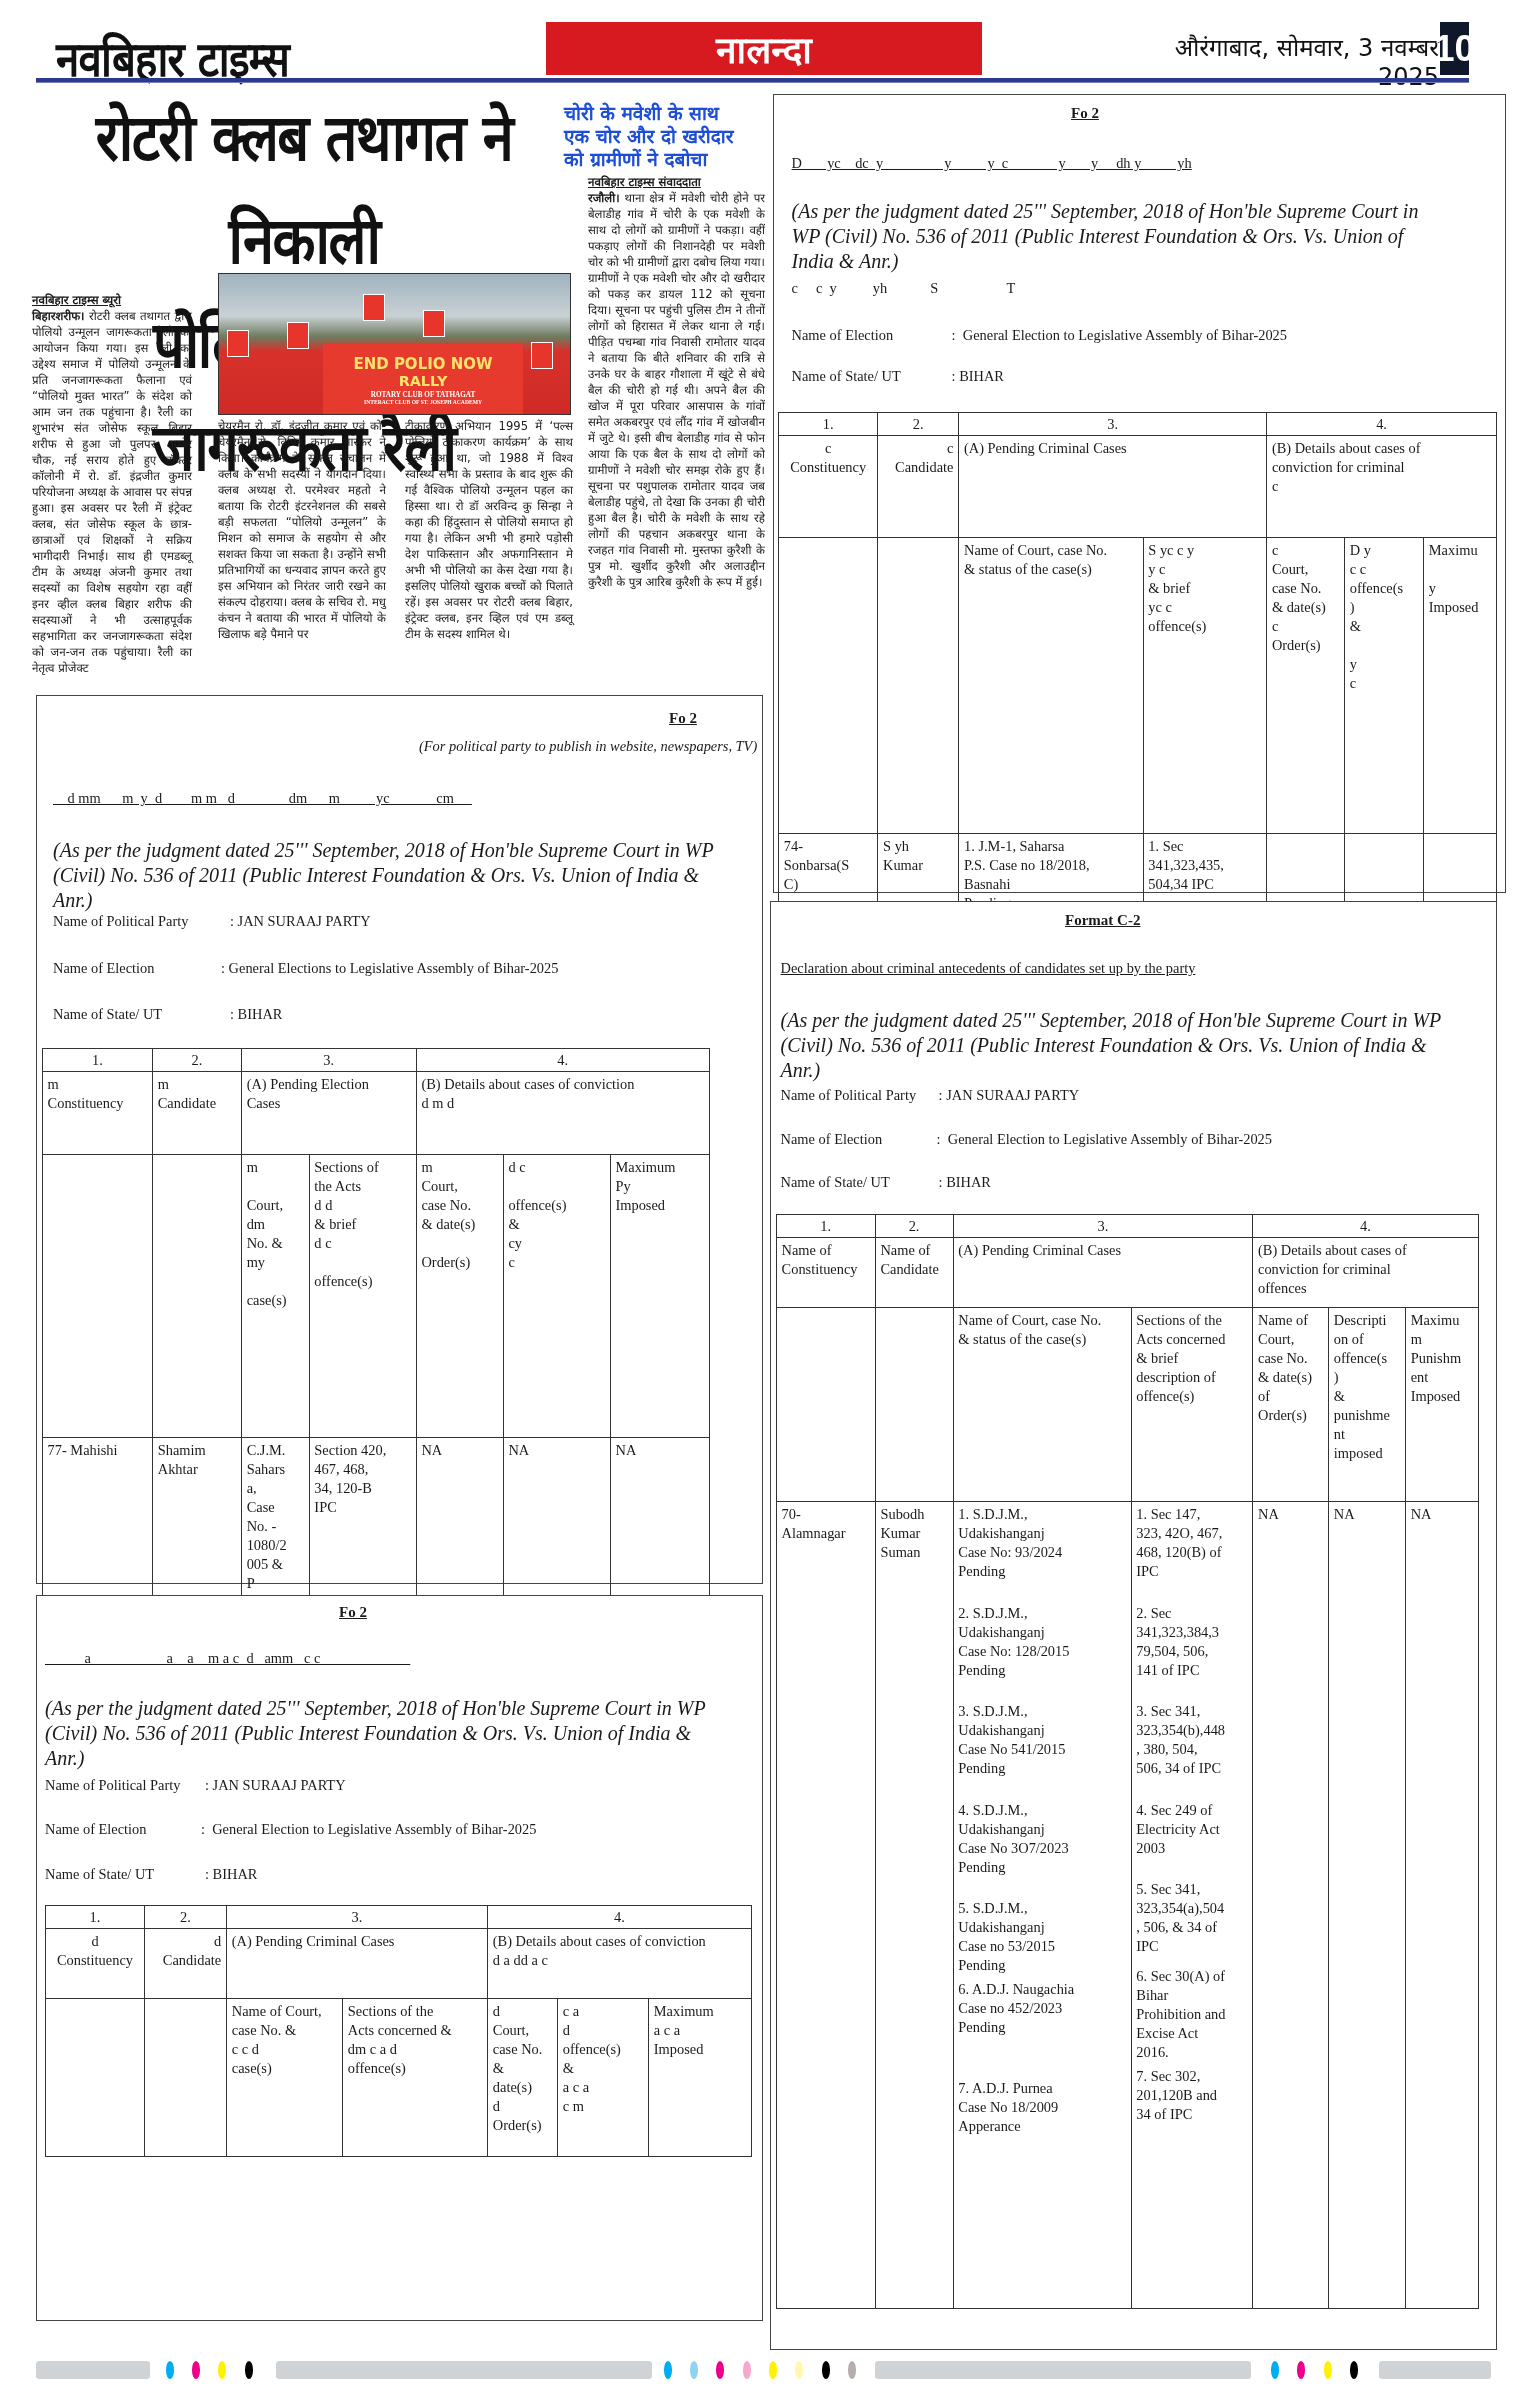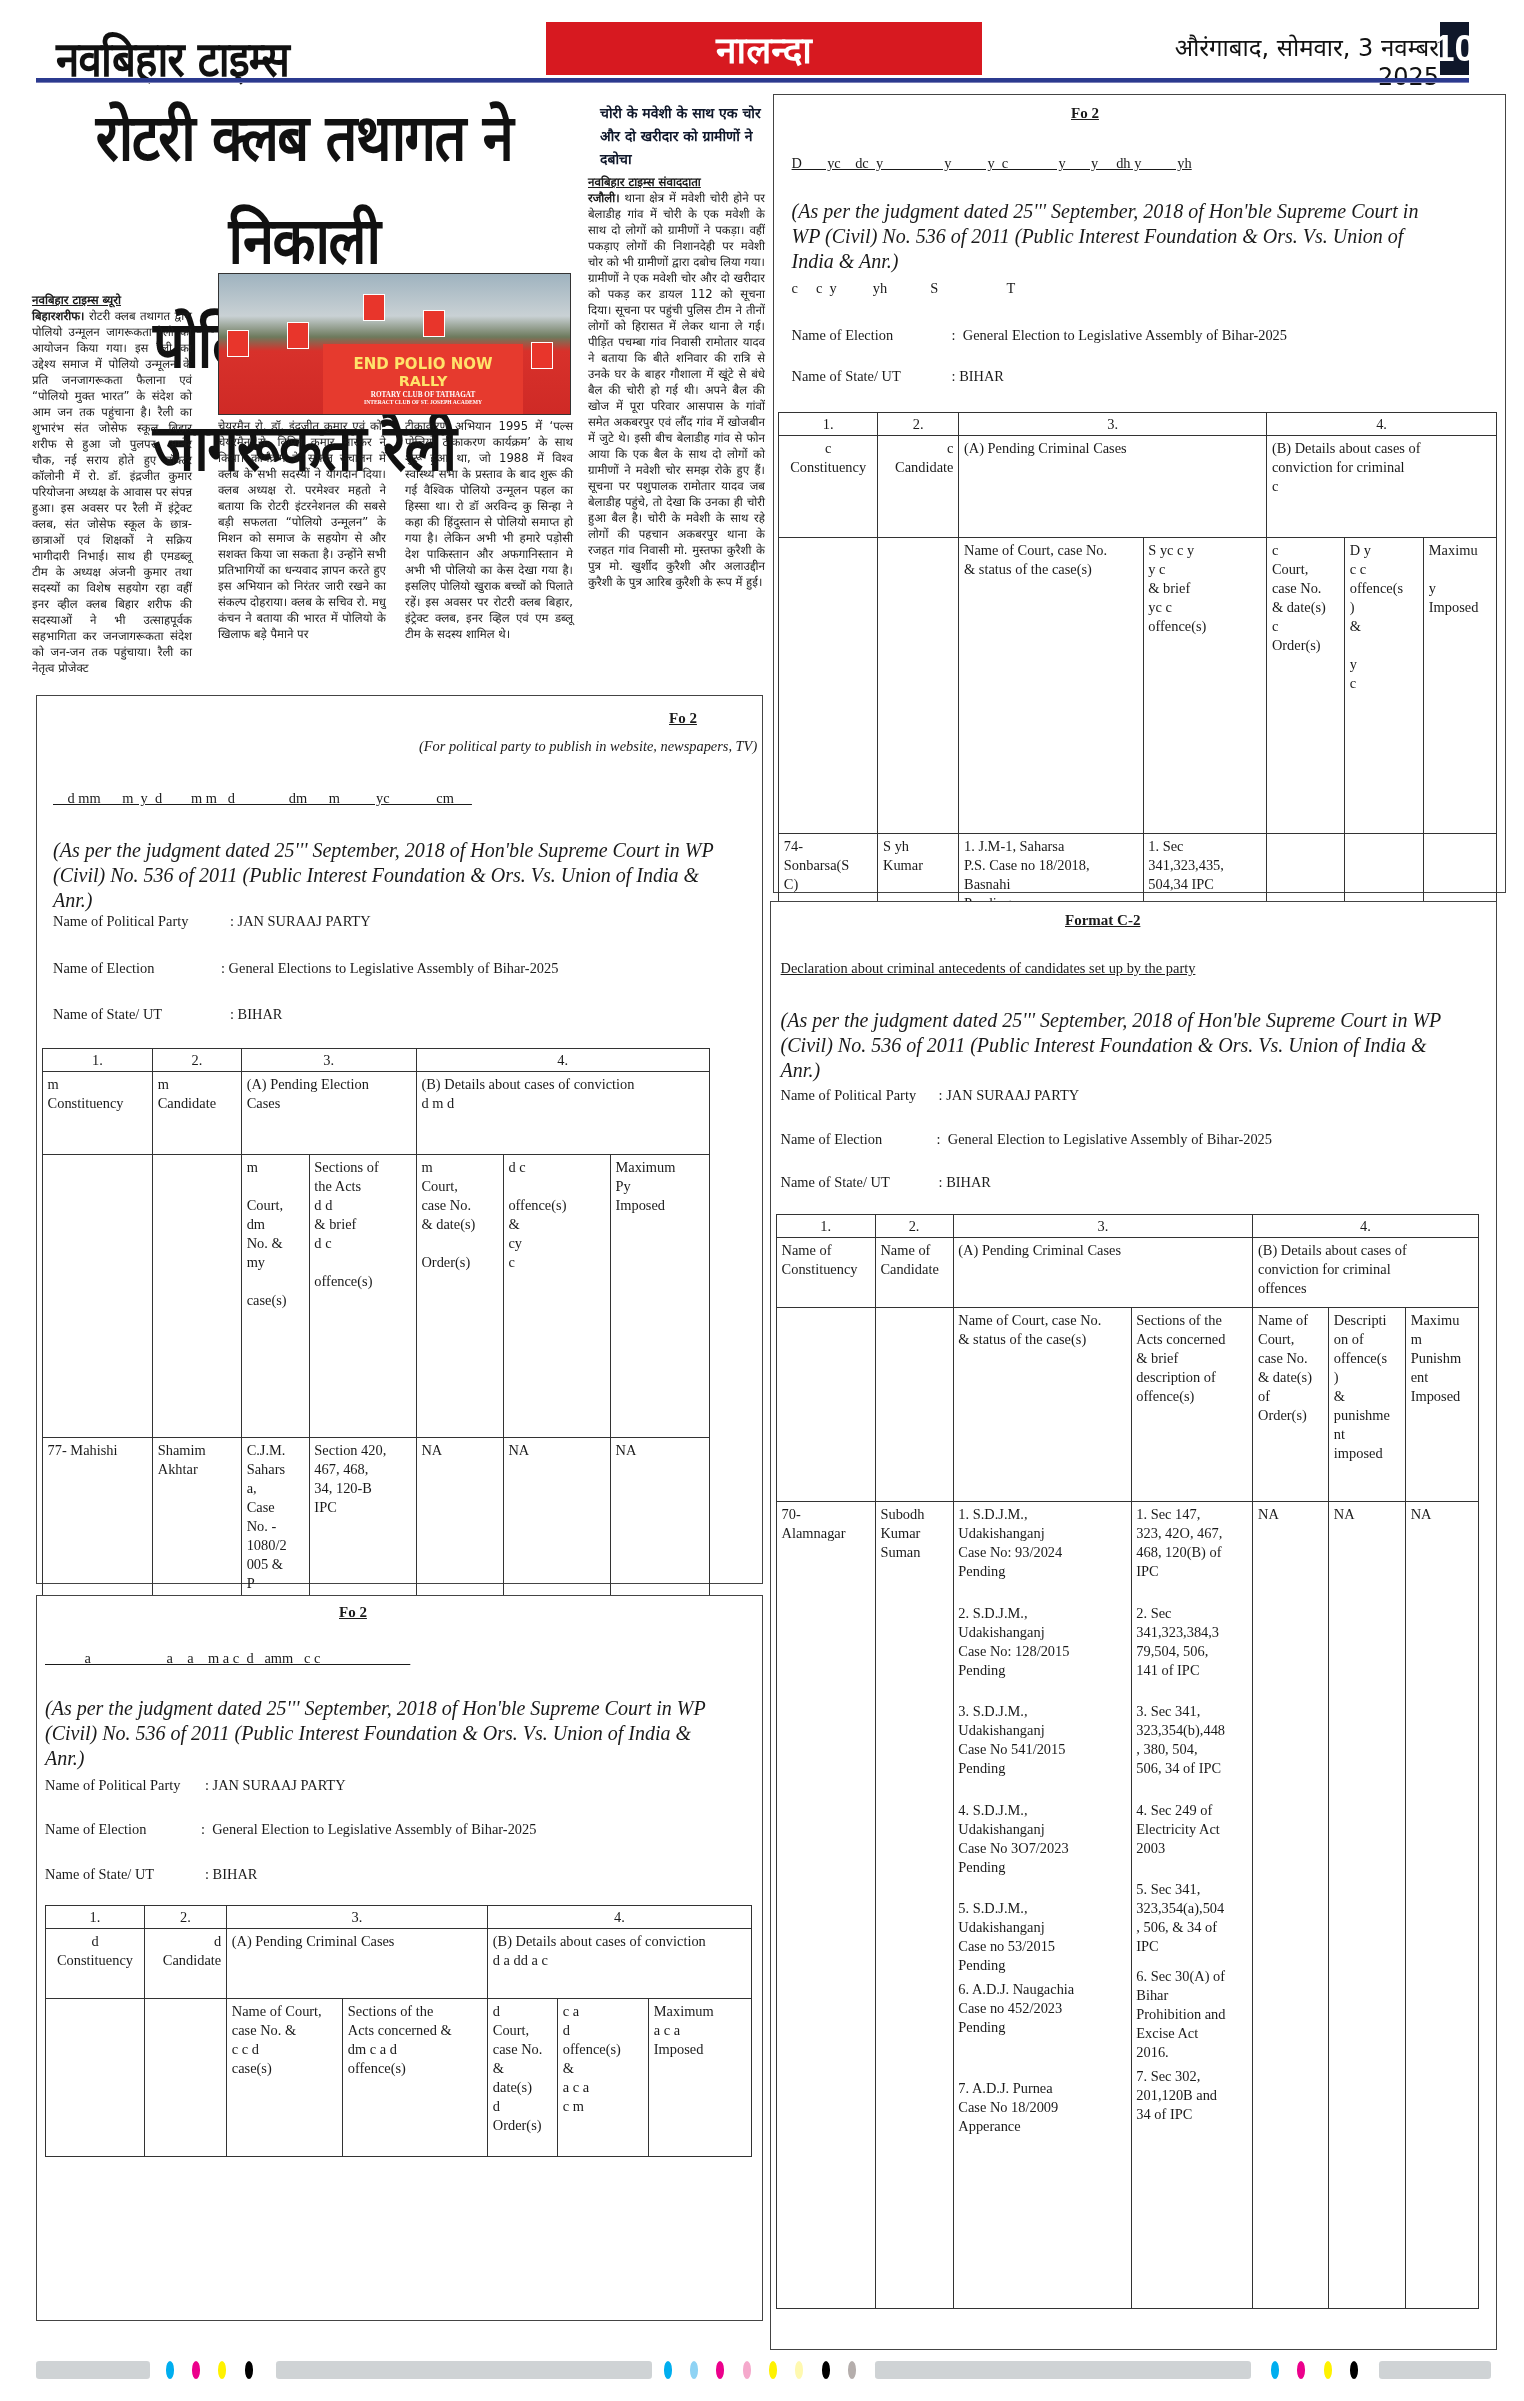--- a/index.html
+++ b/index.html
@@ -27,21 +27,21 @@
   #photo { left: 218px; top: 273px; width: 353px; height: 142px; overflow: hidden; border: 0.8px solid #333;
     background: linear-gradient(180deg, #9fb3bf 0%, #c9d1d4 30%, #6d7a5d 45%, #d8312b 55%, #cf2a26 100%); }
   #photo .banner { position: absolute; left: 104px; top: 70px; width: 200px; height: 70px; background: #e63a2e; color: #fff; text-align: center; font-family: "DejaVu Sans", sans-serif; }
   #photo .banner .b1 { font-size: 15px; font-weight: bold; color: #ffe36b; margin-top: 11.2px; }
   #photo .banner .b2 { font-size: 14.4px; font-weight: bold; color: #ffe36b; }
   #photo .banner .b3 { font-family: "Liberation Serif", serif; font-size: 7.2px; font-weight: bold; margin-top: 1.6px; }
   #photo .banner .b4 { font-family: "Liberation Serif", serif; font-size: 5.6px; font-weight: bold; }
   #photo .sign { position: absolute; width: 22.4px; height: 27px; background: #e8352b; border: 1.6px solid #fff; }
 
   
-  #article2-headline { left: 600px; top: 102px; width: 176px; font-family: "DejaVu Sans", sans-serif; font-weight: bold; font-size: 14px; line-height: 23px; color: #0f172a; }
+  #article2-headline { left: 564px; top: 102px; width: 176px; font-family: "DejaVu Sans", sans-serif; font-weight: bold; font-size: 19px; line-height: 23px; color: #1d4ed8; }
   #article2-body { left: 588px; top: 174px; width: 177px; }
 
   
   .form-box { position: absolute; border: 1.6px solid #444; background: #fff; }
   .form-title { position: absolute; font-weight: bold; text-decoration: underline; font-size: 15px; }
   .form-sub { position: absolute; font-style: italic; font-size: 14.4px; }
   .form-decl { position: absolute; font-size: 14.4px; text-decoration: underline; white-space: pre; }
   .form-judgment { position: absolute; font-style: italic; font-size: 20px; line-height: 25px; }
   .form-field { position: absolute; font-size: 14.4px; white-space: pre; }
   .form-field .lbl { display: inline-block; }

